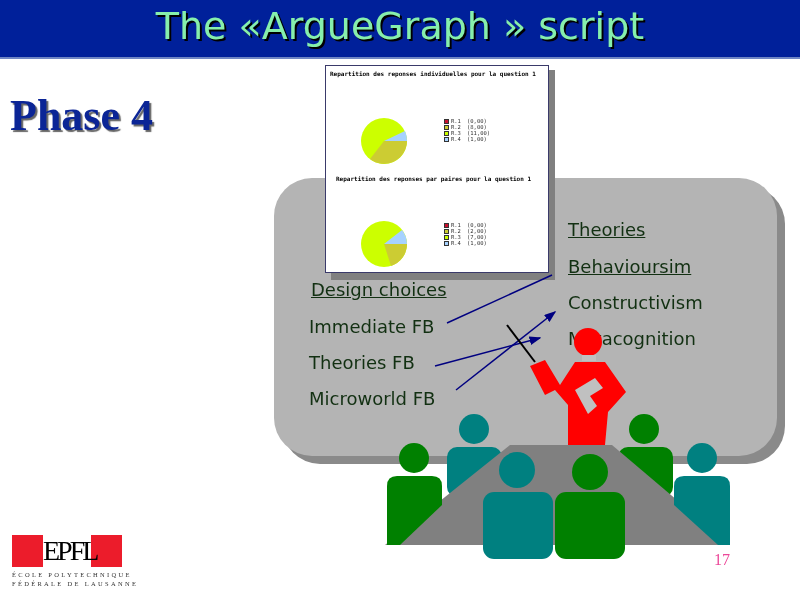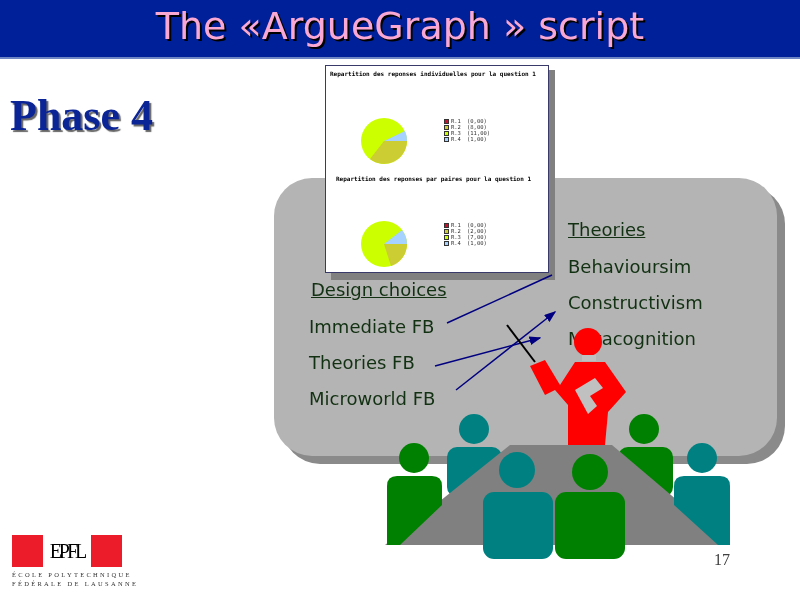--- a/index.html
+++ b/index.html
@@ -1,55 +1,55 @@
 <!DOCTYPE html>
 <html><head>
 <meta charset="utf-8">
 <style>
   html, body { margin: 0; padding: 0; }
   body { width: 800px; height: 600px; position: relative; overflow: hidden; background: #ffffff; font-family: "DejaVu Sans", sans-serif; }
   .title-bar { position: absolute; left: 0; top: 0; width: 800px; height: 57px; background: #00209a; border-bottom: 2px solid #6f86c4; }
-  .title-text { position: absolute; left: 0; top: 4px; width: 800px; text-align: center; color: #f9a8d4; font-family: "DejaVu Sans", sans-serif; font-size: 38px; text-shadow: 2px 2px 0 #000000; letter-spacing: 0px; }
+  .title-text { position: absolute; left: 0; top: 4px; width: 800px; text-align: center; color: #86efac; font-family: "DejaVu Sans", sans-serif; font-size: 38px; text-shadow: 2px 2px 0 #000000; letter-spacing: 0px; }
   .phase { position: absolute; left: 10px; top: 74px; font-family: "Liberation Serif", serif; font-weight: bold; font-size: 44px; color: #0b2596; text-shadow: 2px 2px 1px #666; margin-top: 16px; }
   .panel-shadow { position: absolute; left: 282px; top: 186px; width: 503px; height: 278px; background: #8a8a8a; border-radius: 38px; }
   .panel { position: absolute; left: 274px; top: 178px; width: 503px; height: 278px; background: #b4b4b4; border-radius: 38px; }
   .lbl { position: absolute; font-family: "DejaVu Sans", sans-serif; font-size: 18px; color: #123012; white-space: nowrap; }
   .u { text-decoration: underline; }
   .chart-shadow { position: absolute; left: 331px; top: 70px; width: 224px; height: 210px; background: #808080; }
   .chart-box { position: absolute; left: 325px; top: 65px; width: 222px; height: 206px; background: #ffffff; border: 1px solid #3a3a6a; }
   .chart-title { position: absolute; left: 4px; font-family: "DejaVu Sans Mono", monospace; font-size: 6px; font-weight: bold; color: #000; white-space: nowrap; }
   .legend { position: absolute; font-family: "DejaVu Sans Mono", monospace; font-size: 5.5px; color: #333; }
   .legend-row { display: flex; align-items: center; height: 6px; }
   .sw { width: 5px; height: 5px; margin-right: 2px; border: 0.5px solid #333; box-sizing: border-box; }
   .legend-key { width: 16px; }
   .svg-layer { position: absolute; left: 0; top: 0; }
-  .page-num { position: absolute; left: 714px; top: 551px; font-family: "Liberation Serif", serif; font-size: 16px; color: #404040; }
+  .page-num { position: absolute; left: 714px; top: 551px; font-family: "Liberation Serif", serif; font-size: 16px; color: #ec4899; }
   .logo-box { position: absolute; left: 12px; top: 535px; width: 110px; height: 32px; background: #ec1c2b; }
-  .logo-mark { position: absolute; left: 43px; top: 535px; width: 48px; height: 32px; background: #ffffff; font-family: "Liberation Serif", serif; font-size: 20px; line-height: 32px; text-align: center; color: #000; letter-spacing: -3px; }
+  .logo-mark { position: absolute; left: 43px; top: 535px; width: 48px; height: 32px; background: #ffffff; font-family: "Liberation Serif", serif; font-size: 28px; line-height: 32px; text-align: center; color: #000; letter-spacing: -3px; }
   .logo-sub { position: absolute; left: 12px; font-family: "Liberation Serif", serif; font-size: 6.5px; letter-spacing: 2.3px; color: #333; white-space: nowrap; }
 </style>
 </head>
 <body>
 
 <div class="title-bar">
   <div class="title-text">The «ArgueGraph » script</div>
 </div>
 
 <div class="phase">Phase 4</div>
 
 <div class="panel-shadow"></div>
 <div class="panel"></div>
 
 <div class="lbl u" style="left:311px; top:279px;">Design choices</div>
 <div class="lbl" style="left:309px; top:316px;">Immediate FB</div>
 <div class="lbl" style="left:309px; top:352px;">Theories FB</div>
 <div class="lbl" style="left:309px; top:388px;">Microworld FB</div>
 
 <div class="lbl u" style="left:568px; top:219px;">Theories</div>
-<div class="lbl" style="left:568px; top:256px;">Behavioursim</div>
+<div class="lbl" style="left:568px; top:256px;text-decoration:underline;">Behavioursim</div>
 <div class="lbl" style="left:568px; top:292px;">Constructivism</div>
 <div class="lbl" style="left:568px; top:328px;">Metacognition</div>
 
 <div class="chart-shadow"></div>
 <div class="chart-box">
   <div class="chart-title" style="top:4px;">Repartition des reponses individuelles pour la question 1</div>
   <div class="legend" style="left:118px; top:52px;">
     <div class="legend-row">
         <span class="sw" style="background:#c8102e"></span>
         <span class="legend-key">R.1</span>

